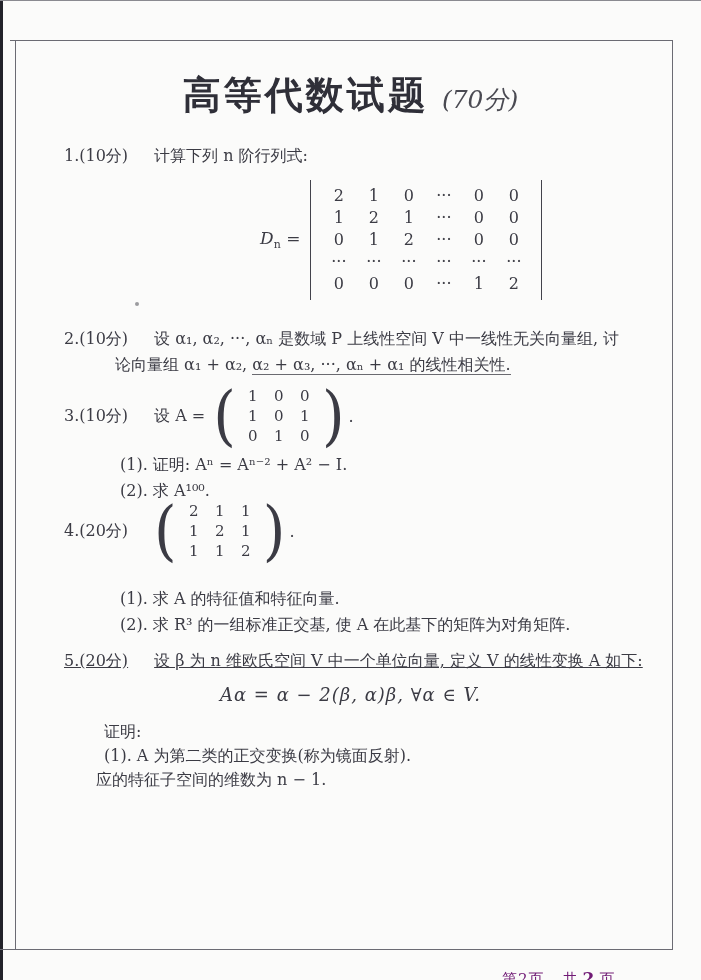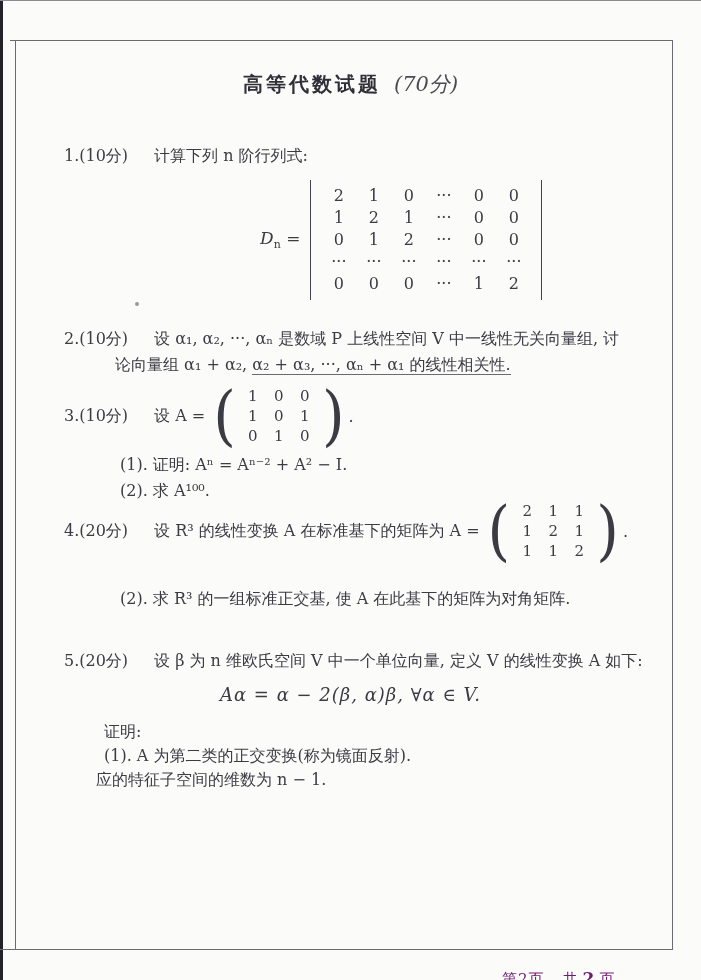--- a/index.html
+++ b/index.html
@@ -15,22 +15,22 @@
   
   .scan-edge-left { position:absolute; left:0; top:0; width:3px; height:980px; background:#23232a; }
   .scan-edge-top  { position:absolute; left:0; top:0; width:701px; height:1px; background:#8a8a90; }
   .frame-top    { position:absolute; left:10px; top:40px;  width:663px; height:1px; background:#6b6b73; }
   .frame-left   { position:absolute; left:15px; top:40px;  width:1px;  height:910px; background:#6b6b73; }
   .frame-right  { position:absolute; left:672px; top:41px; width:1px;  height:909px; background:#6b6b73; }
   .frame-bottom { position:absolute; left:0;  top:949px; width:673px; height:1px; background:#6b6b73; }
   .scan-dot { position:absolute; left:135px; top:302px; width:4px; height:4px; border-radius:50%; background:#7b7b80; opacity:.75; }
 
   .title-row { position:absolute; top:70px; left:30px; width:641px; text-align:center; white-space:nowrap; }
-  .title-main { font-size:20px; font-weight:bold; letter-spacing:3px; color:#2f2f38; }
-  .title-score { font-size:21px; font-style:italic; color:#4a4a52; margin-left:8px; }
+  .title-main { font-size:38px; font-weight:bold; letter-spacing:3px; color:#2f2f38; }
+  .title-score { font-size:25px; font-style:italic; color:#4a4a52; margin-left:8px; }
 
   .abs { position:absolute; }
   .qlabel { margin-right:26px; }
   .indent2 { padding-left:51px; }
   .line { line-height:26px; white-space:nowrap; }
   .uline { border-bottom:1px solid #6a6a70; padding-bottom:0; }
   .it { font-style:italic; }
 
   
   .det { display:flex; align-items:center; }
@@ -155,21 +155,20 @@
   <span class="paren">)</span>
   <span class="suffix">.</span>
 </div>
 <div class="abs" style="left:120px; top:452px;">
   <div class="line">(1). 证明: Aⁿ = Aⁿ⁻² + A² − I.</div>
   <div class="line">(2). 求 A¹⁰⁰.</div>
 </div>
 
 <div class="abs mat-row" style="left:64px; top:500px;">
   <span class="qlabel">4.(20分)</span>
-  <span style="margin-right:8px;">设 R³ 的线性变换 A 在标准基下的矩阵为 A =</span>
   <span class="paren">(</span>
   <div class="mat-small">
       <div class="mrow">
         <span class="mcell">2</span>
         <span class="mcell">1</span>
         <span class="mcell">1</span>
       </div>
       <div class="mrow">
         <span class="mcell">1</span>
         <span class="mcell">2</span>
@@ -178,24 +177,25 @@
       <div class="mrow">
         <span class="mcell">1</span>
         <span class="mcell">1</span>
         <span class="mcell">2</span>
       </div>
     </div>
   <span class="paren">)</span>
   <span class="suffix">.</span>
 </div>
 <div class="abs" style="left:120px; top:586px;">
+  <div class="line">(1). 求 A 的特征值和特征向量.</div>
   <div class="line">(2). 求 R³ 的一组标准正交基, 使 A 在此基下的矩阵为对角矩阵.</div>
 </div>
 
-<div class="abs line" style="left:64px; top:648px;">
+<div class="abs line" style="left:64px; top:648px;text-decoration:underline;">
   <span class="qlabel">5.(20分)</span><span>设 β 为 n 维欧氏空间 V 中一个单位向量, 定义 V 的线性变换 A 如下:</span>
 </div>
 <div class="abs formula" style="left:0; top:684px;">Aα = α − 2(β, α)β, ∀α ∈ V.</div>
 <div class="abs proof" style="left:96px; top:720px;">
   <div class="line pind">证明:</div>
   <div class="line pind">(1). A 为第二类的正交变换(称为镜面反射).</div>
   <div class="line">应的特征子空间的维数为 n − 1.</div>
 </div>
 
 <div class="abs footer" style="left:502px; top:953px;">

